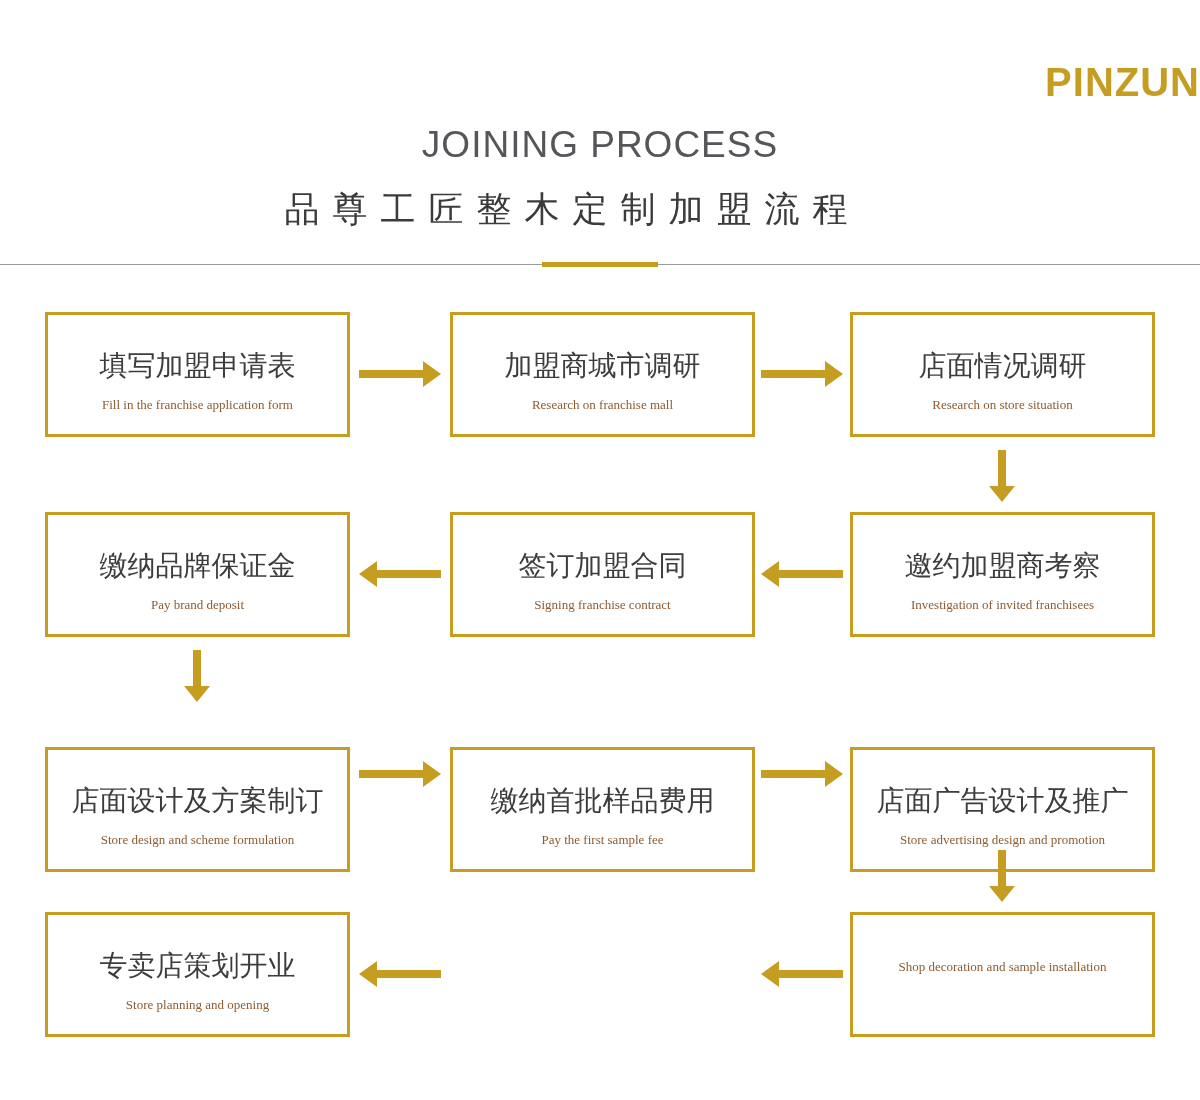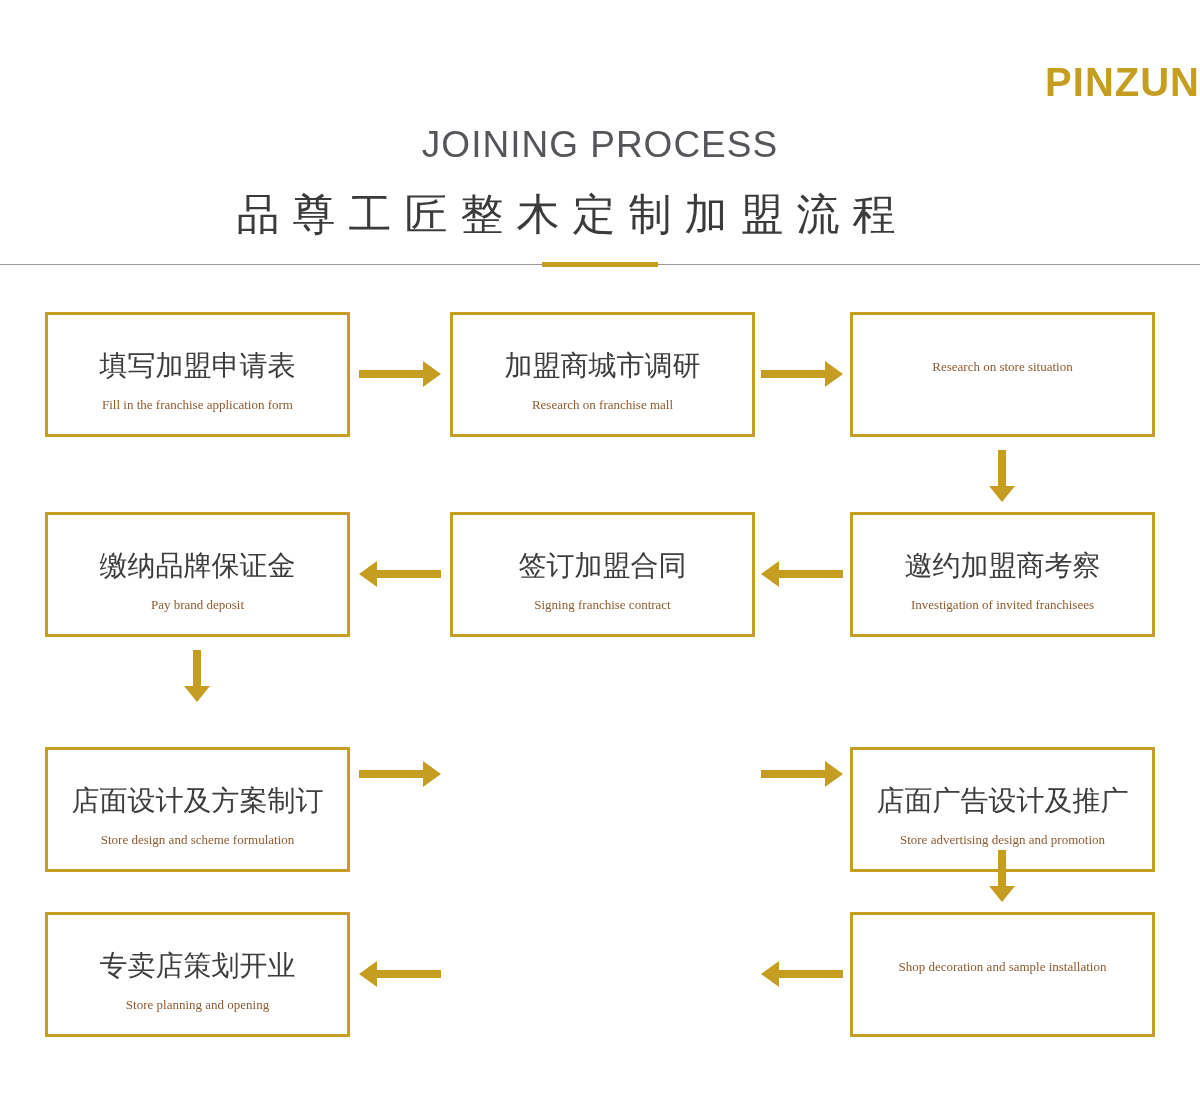--- a/index.html
+++ b/index.html
@@ -29,21 +29,21 @@
   .subtitle{
     position:absolute;top:124px;left:0;width:1200px;
     text-align:center;
     font-size:37px;font-weight:400;
     letter-spacing:1px;
     color:var(--heading-gray);
   }
   .title-zh{
     position:absolute;top:186px;left:0;width:1132px;
     text-align:center;
-    font-size:43px;font-weight:500;
+    font-size:35px;font-weight:500;
     letter-spacing:13px;
     text-indent:13px;
     color:var(--title-dark);
   }
   .divider-line{
     position:absolute;top:264px;left:0;width:1200px;height:1px;
     background:var(--divider-gray);
   }
   .divider-accent{
     position:absolute;top:262px;left:542px;width:116px;height:5px;
@@ -122,40 +122,45 @@
 
   <div class="step-box col1 row1">
     <div class="step-zh">填写加盟申请表</div>
     <div class="step-en">Fill in the franchise application form</div>
   </div>
   <div class="step-box col2 row1">
     <div class="step-zh">加盟商城市调研</div>
     <div class="step-en">Research on franchise mall</div>
   </div>
   <div class="step-box col3 row1">
+    <div class="step-zh">店面情况调研</div>
     <div class="step-en">Research on store situation</div>
   </div>
 
   <div class="step-box col1 row2">
     <div class="step-zh">缴纳品牌保证金</div>
     <div class="step-en">Pay brand deposit</div>
   </div>
   <div class="step-box col2 row2">
     <div class="step-zh">签订加盟合同</div>
     <div class="step-en">Signing franchise contract</div>
   </div>
   <div class="step-box col3 row2">
     <div class="step-zh">邀约加盟商考察</div>
     <div class="step-en">Investigation of invited franchisees</div>
   </div>
 
   <div class="step-box col1 row3">
     <div class="step-zh">店面设计及方案制订</div>
     <div class="step-en">Store design and scheme formulation</div>
   </div>
+  <div class="step-box col2 row3">
+    <div class="step-zh">缴纳首批样品费用</div>
+    <div class="step-en">Pay the first sample fee</div>
+  </div>
   <div class="step-box col3 row3">
     <div class="step-zh">店面广告设计及推广</div>
     <div class="step-en">Store advertising design and promotion</div>
   </div>
 
   <div class="step-box col1 row4">
     <div class="step-zh">专卖店策划开业</div>
     <div class="step-en">Store planning and opening</div>
   </div>
   <div class="step-box col3 row4">

